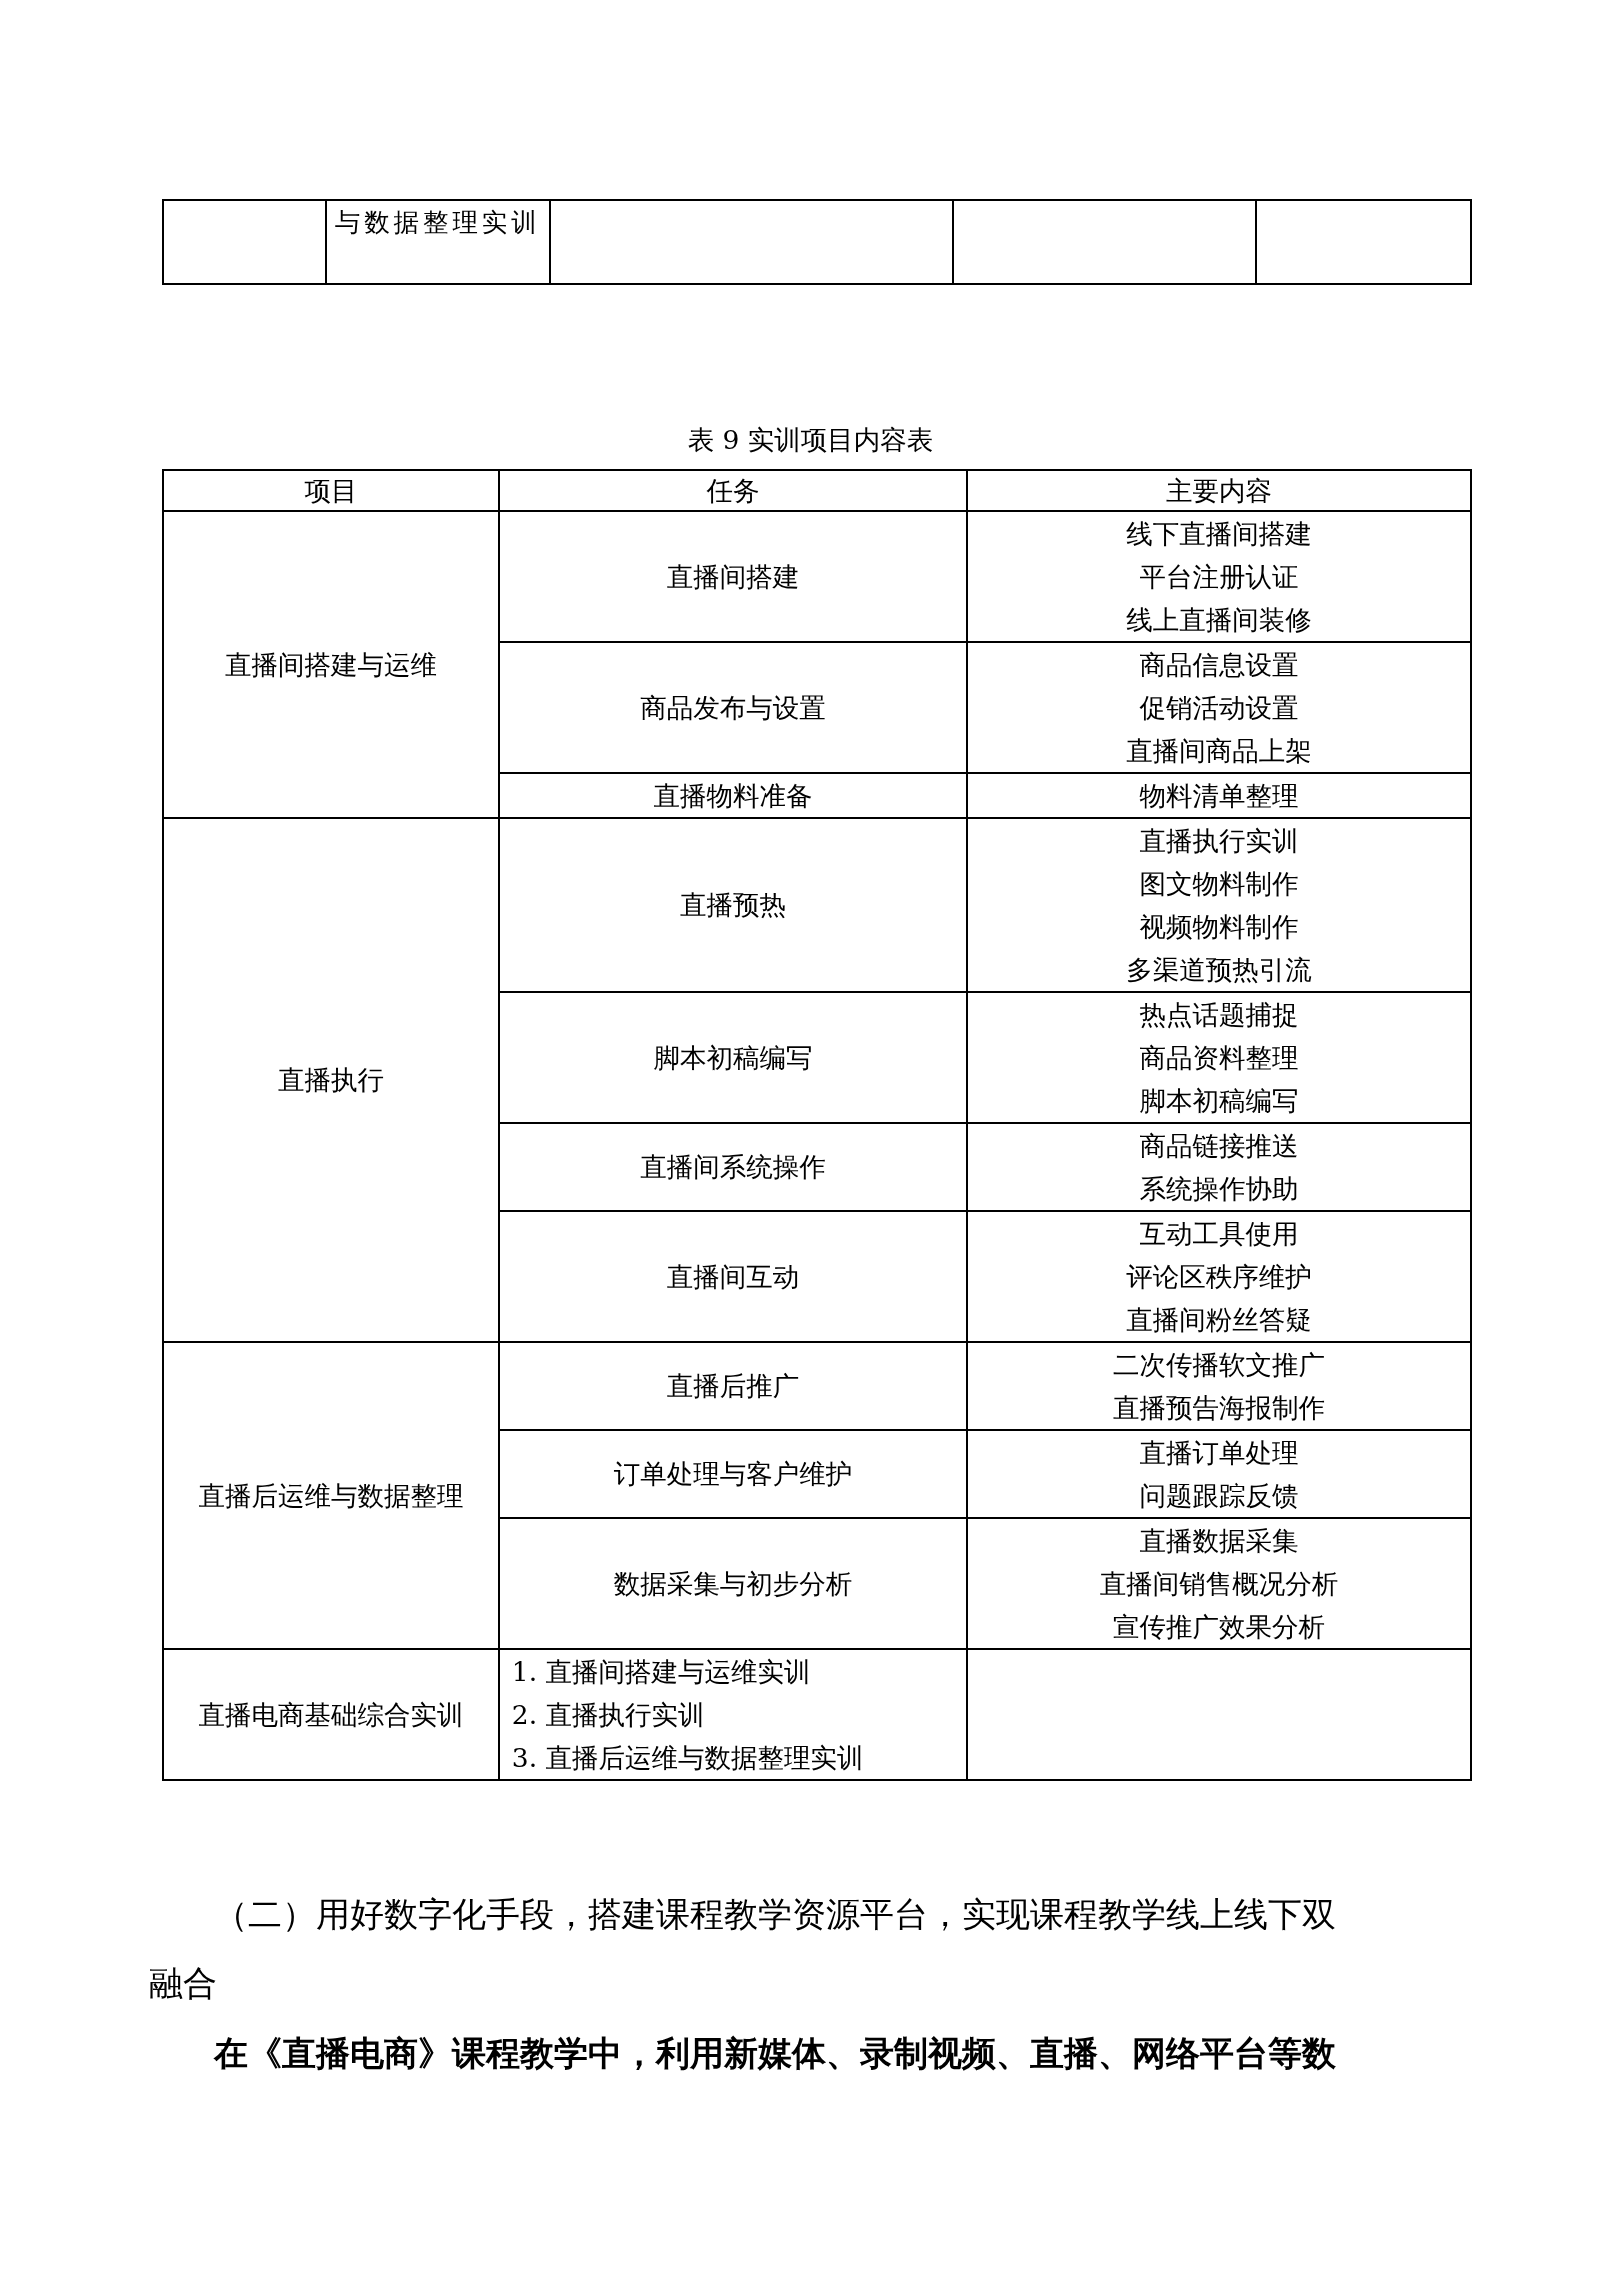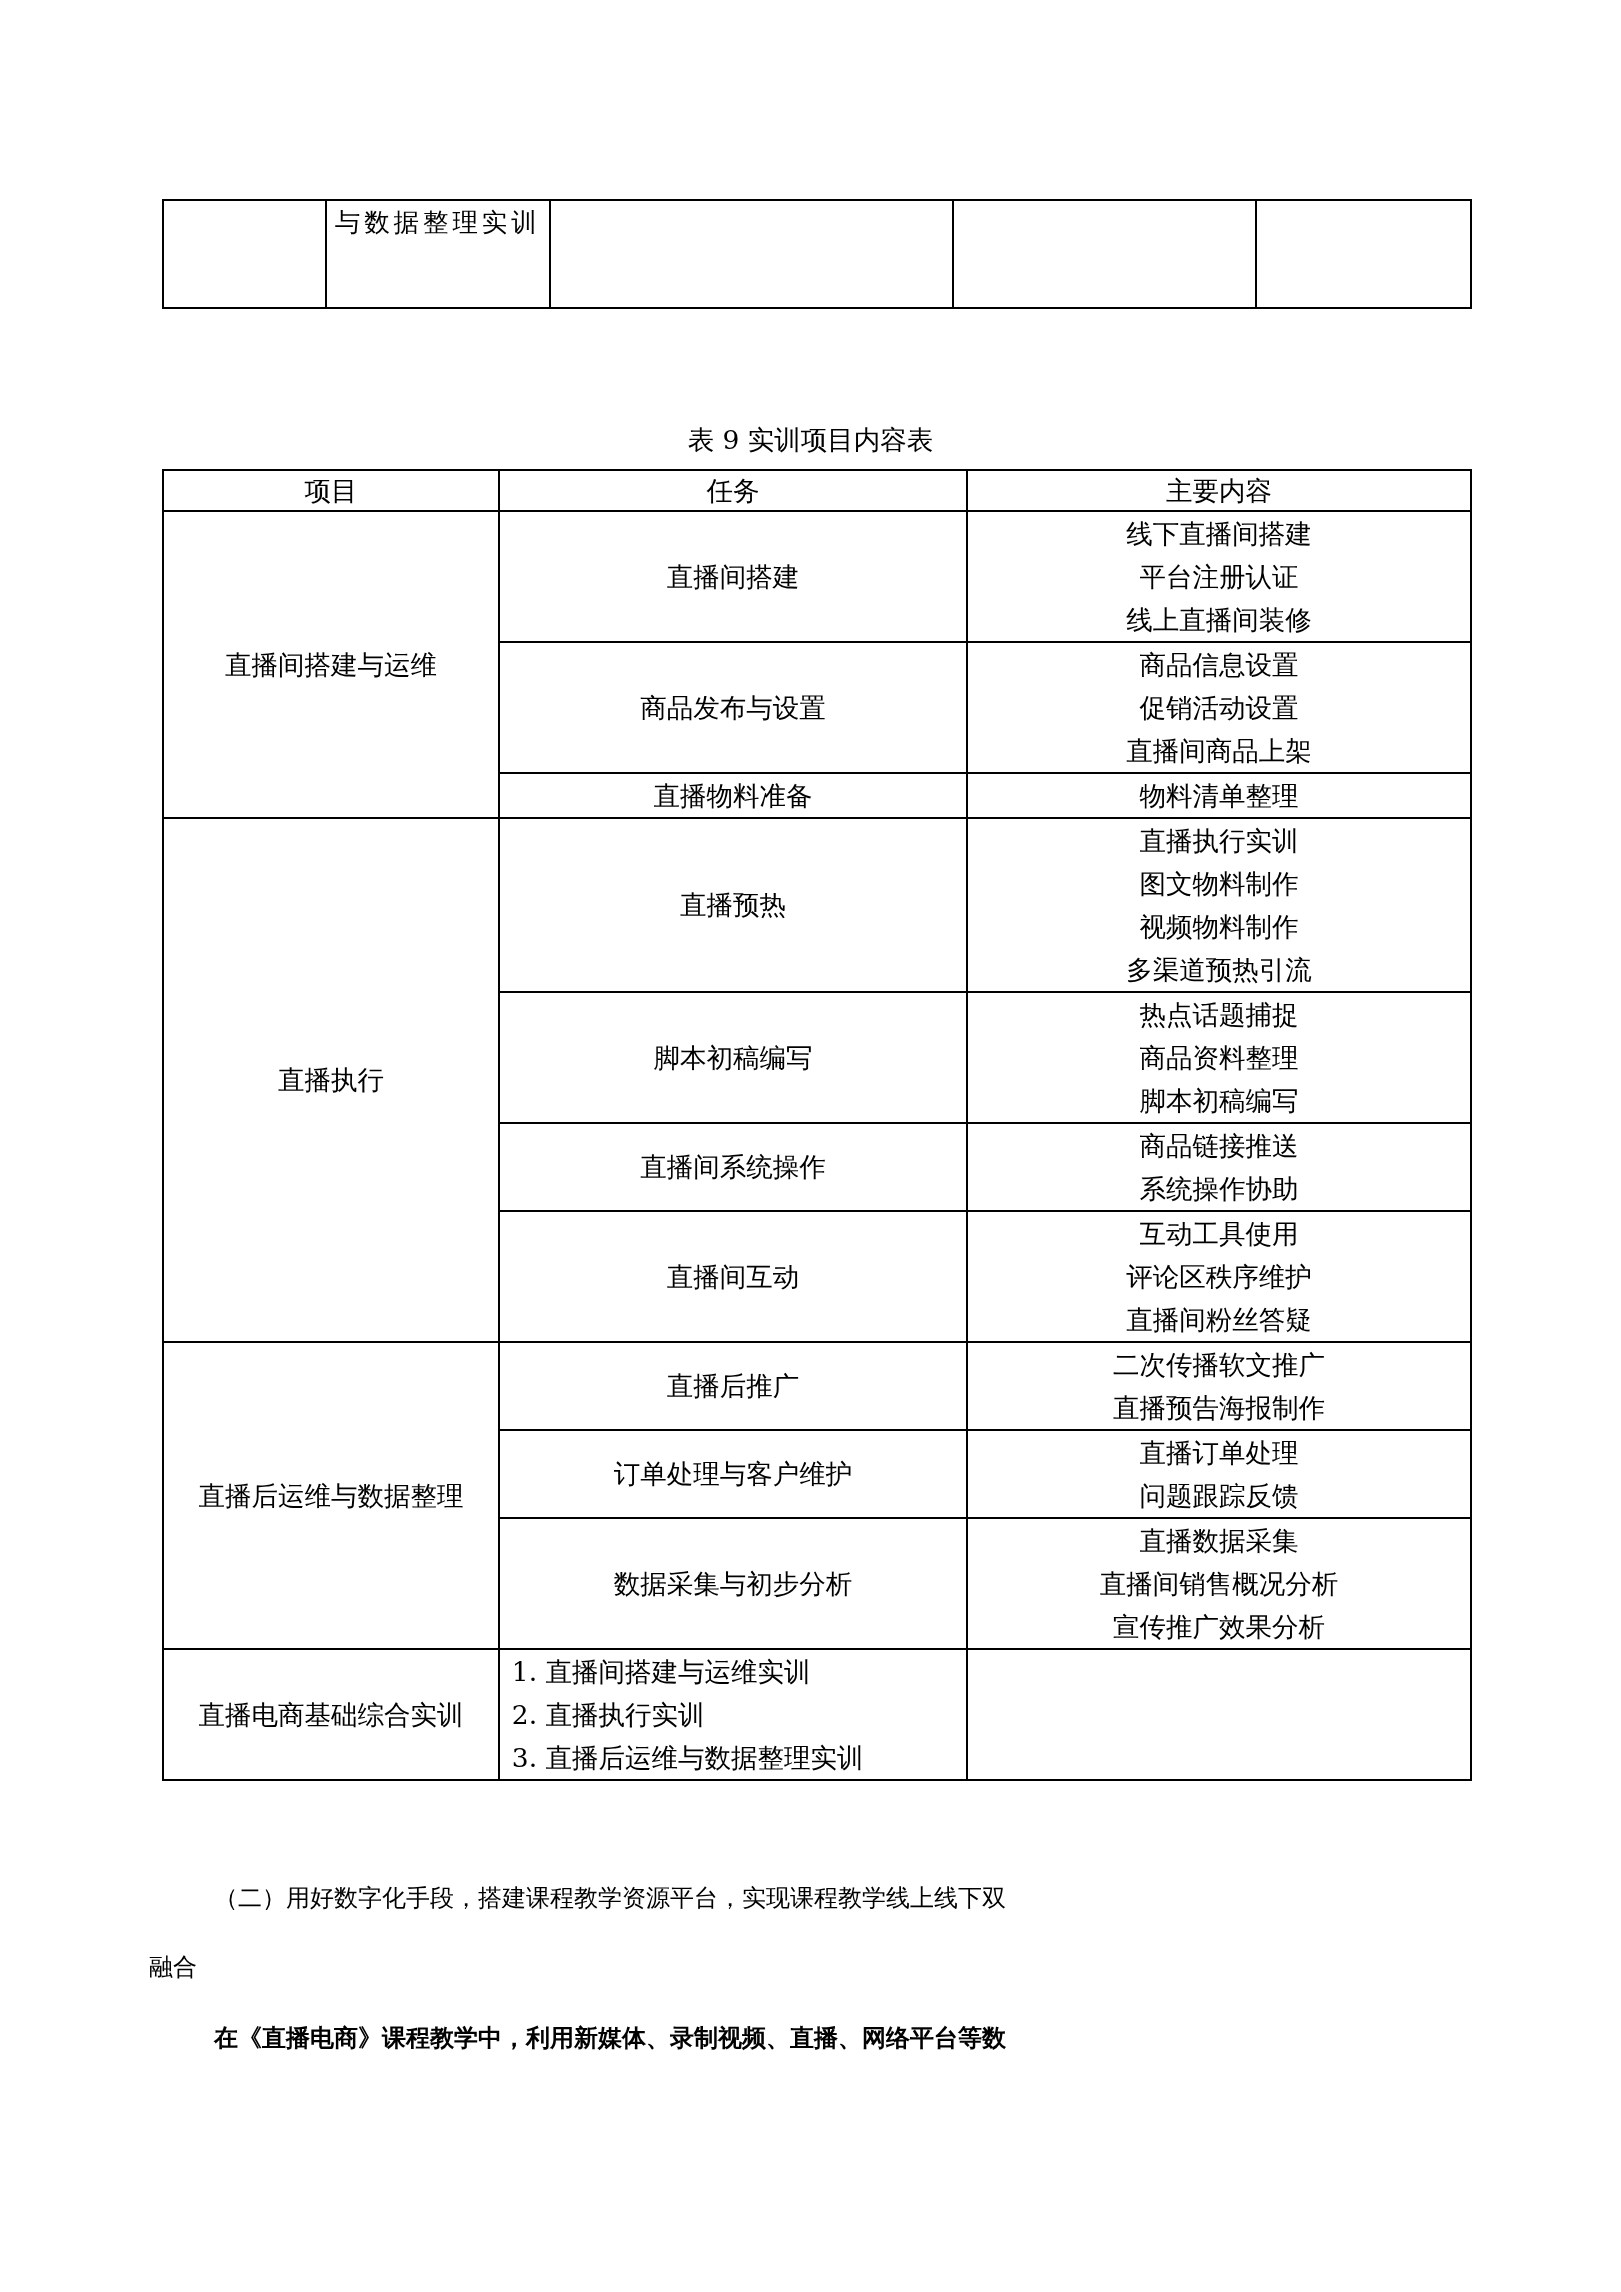--- a/index.html
+++ b/index.html
@@ -1,30 +1,30 @@
 <!DOCTYPE html>
 <html><head>
 <meta charset="utf-8">
 <style>
   html, body { margin:0; padding:0; background:#ffffff; }
   body { width:1621px; height:2293px; position:relative; overflow:hidden;
          font-family:"DejaVu Serif","Liberation Serif",serif; color:#000; }
   .abs { position:absolute; }
   table { border-collapse:collapse; position:absolute; }
   td, th { border:2px solid #000; padding:0; font-weight:normal; }
-  #top-table { left:162px; top:199px; width:1310px; height:110px; }
+  #top-table { left:162px; top:199px; width:1310px; height:86px; }
   #top-table td { vertical-align:top; }
   .top-cell-text { font-size:25.5px; line-height:43px; padding:0 7.8px; letter-spacing:3.9px; }
   #caption { left:0; width:1621px; top:422px; text-align:center; font-size:26.5px; }
   #main-table { left:162px; top:469px; width:1310px; }
   #main-table th, #main-table td { text-align:center; vertical-align:middle; font-size:26.5px; }
   #main-table th { height:39px;border-radius:12px; }
   .line { display:block; line-height:43px; }
   .list-cell { text-align:left !important; padding-left:11.8px !important; }
-  .p { position:absolute; font-size:24px; line-height:43px; white-space:nowrap; }
+  .p { position:absolute; font-size:34px; line-height:43px; white-space:nowrap;margin-top:16px; }
 </style>
 </head>
 <body>
 
 <table id="top-table">
   <tbody>
       <tr>
     <td style="width:161px"></td>
     <td style="width:222px">
       <div class="top-cell-text">与数据整理实训</div>

